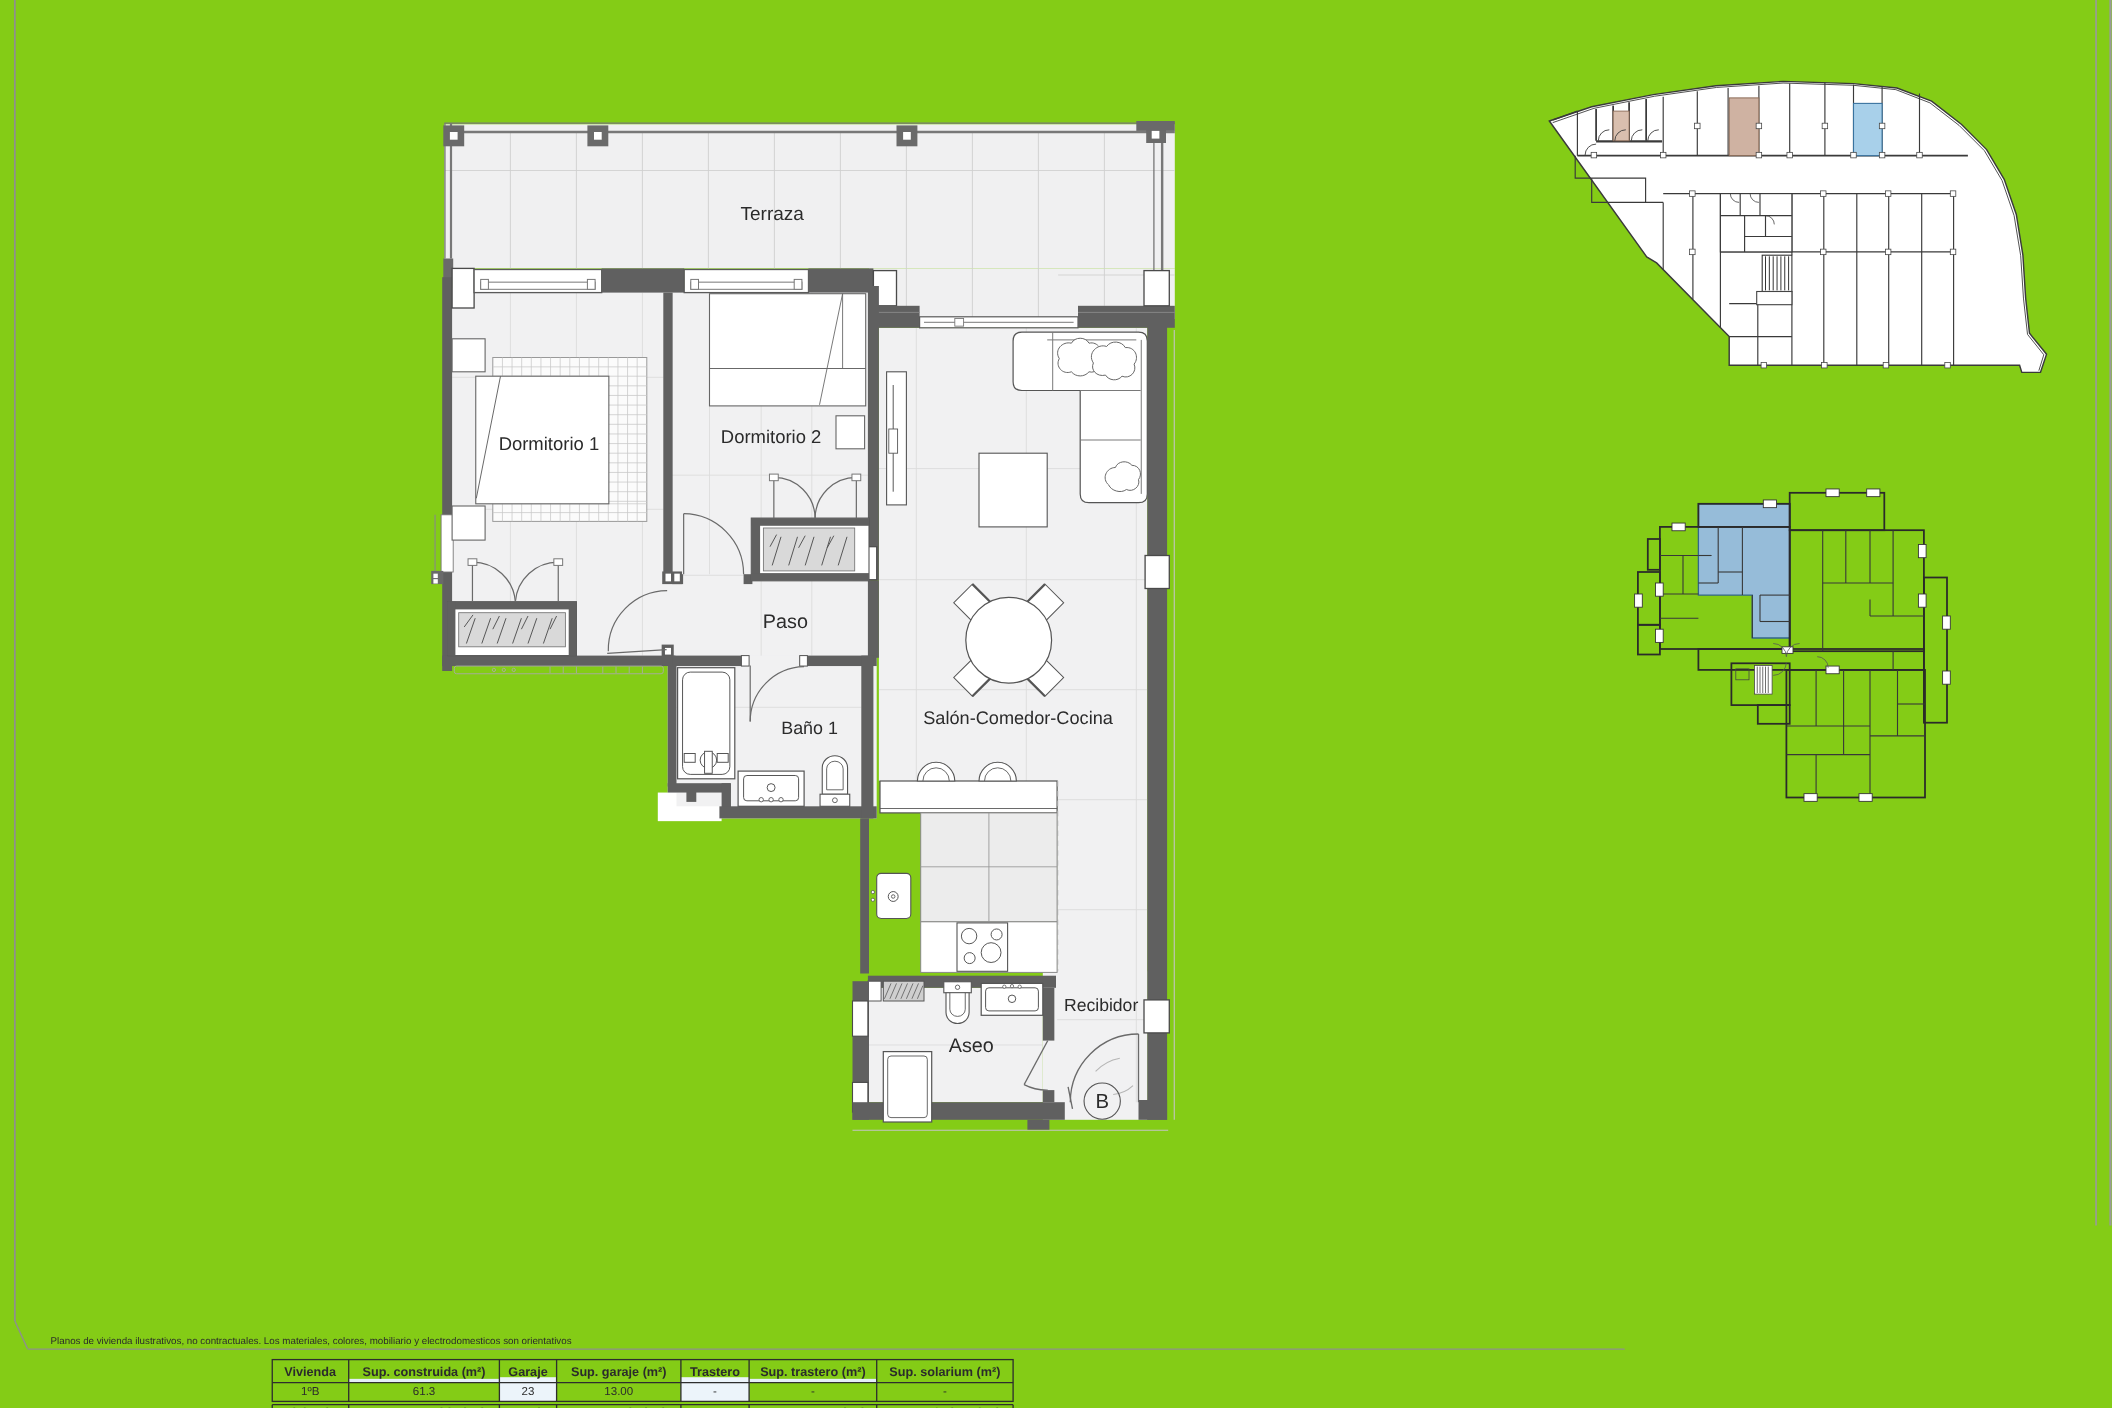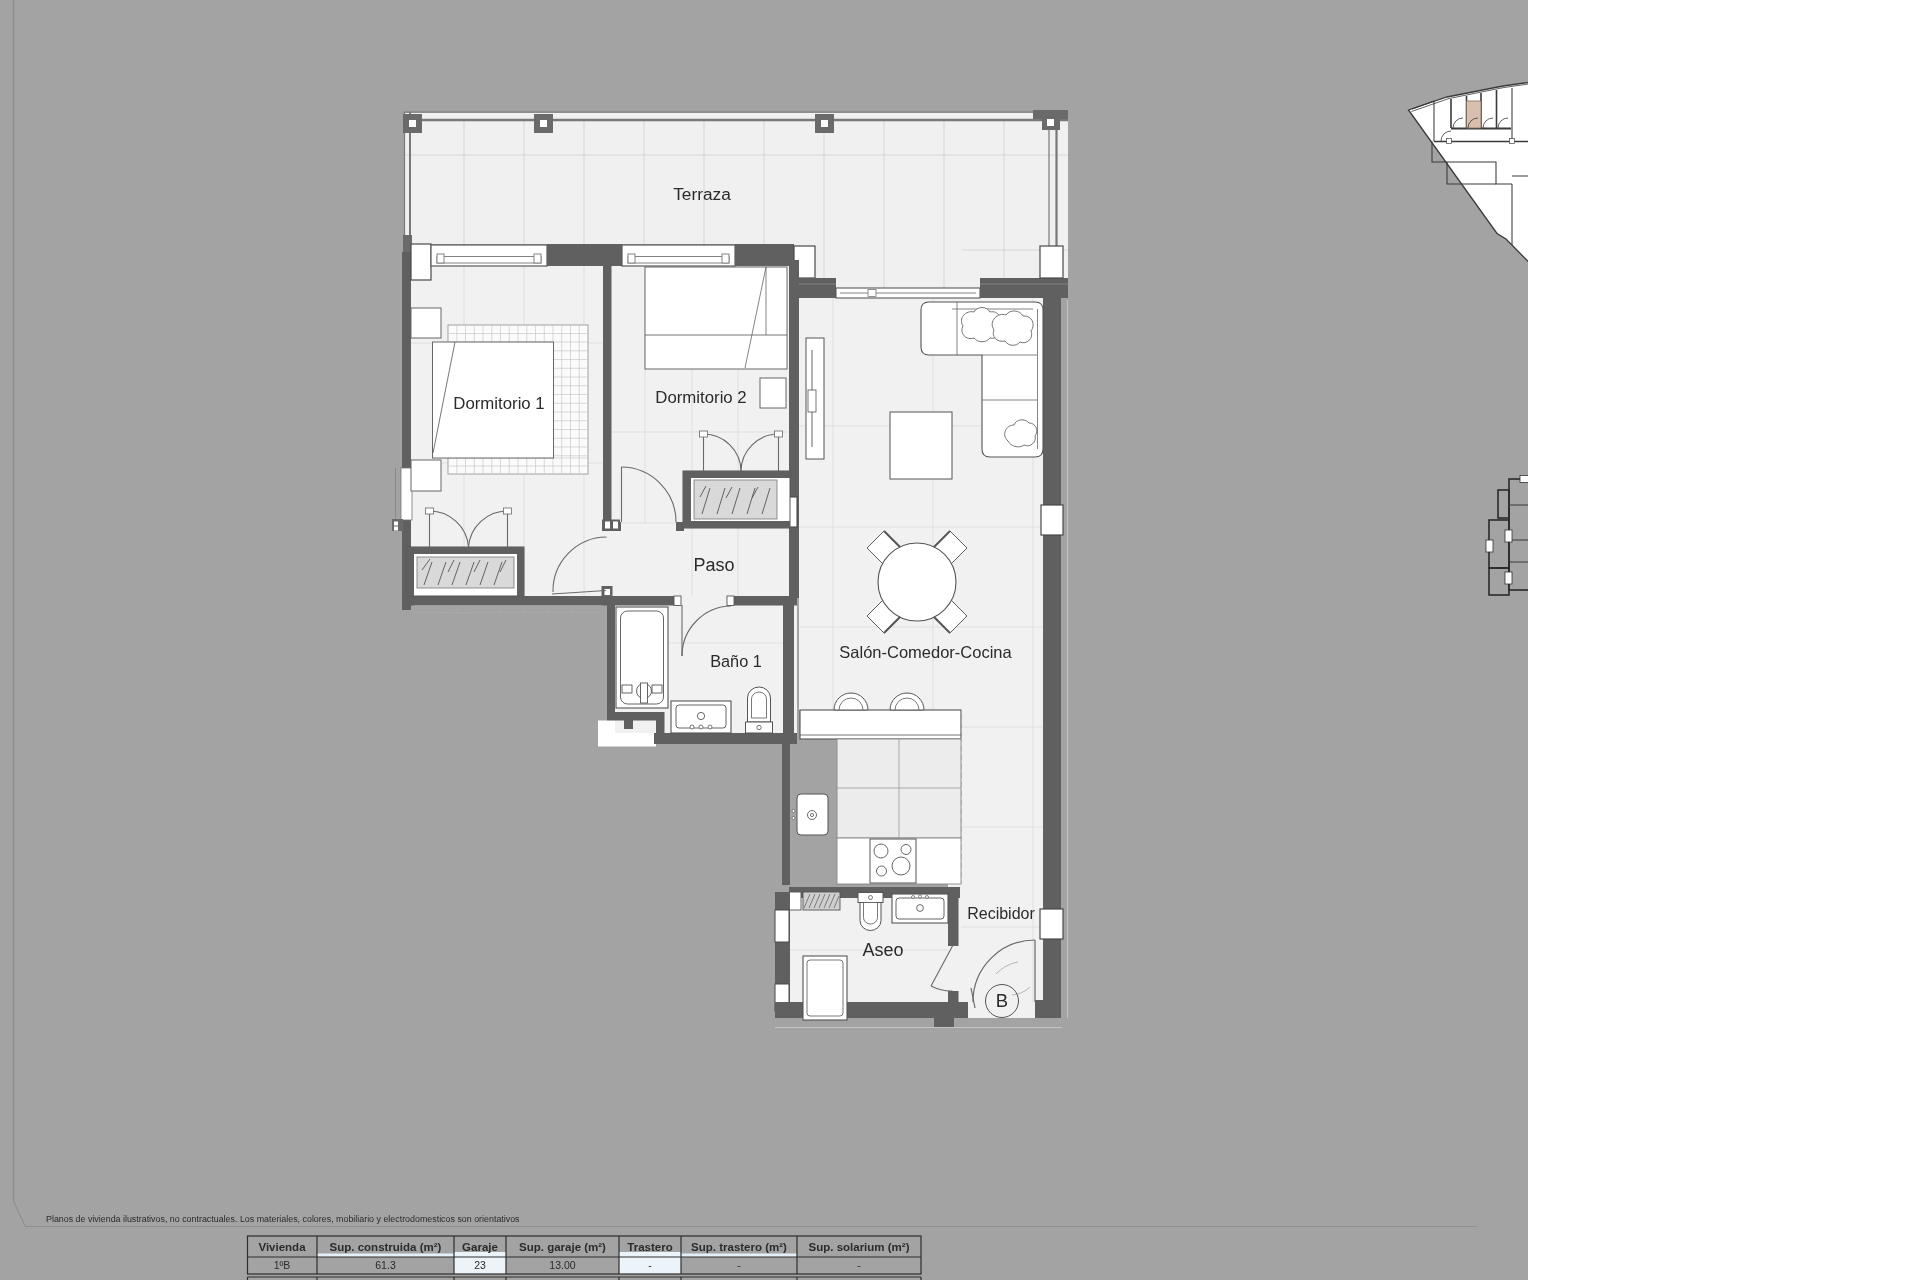--- a/index.html
+++ b/index.html
@@ -1,16 +1,16 @@
 <!DOCTYPE html>
 <html><head>
 <meta charset="utf-8">
 <style>
   html,body{margin:0;padding:0;background:#fff;}
-  #page{position:relative;width:1528px;height:1280px;background:#a3a3a3;overflow:hidden;
+  #page{position:relative;width:1920px;height:1280px;background:#84cc16;overflow:hidden;
         font-family:"Liberation Sans", sans-serif;}
   svg text{font-family:"Liberation Sans", sans-serif; fill:#2b2b2b;}
 </style>
 </head>
 <body>
 <div id="page">
 <svg width="1920" height="1280" viewBox="0 0 1920 1280">
 <defs>
 </defs>
 

